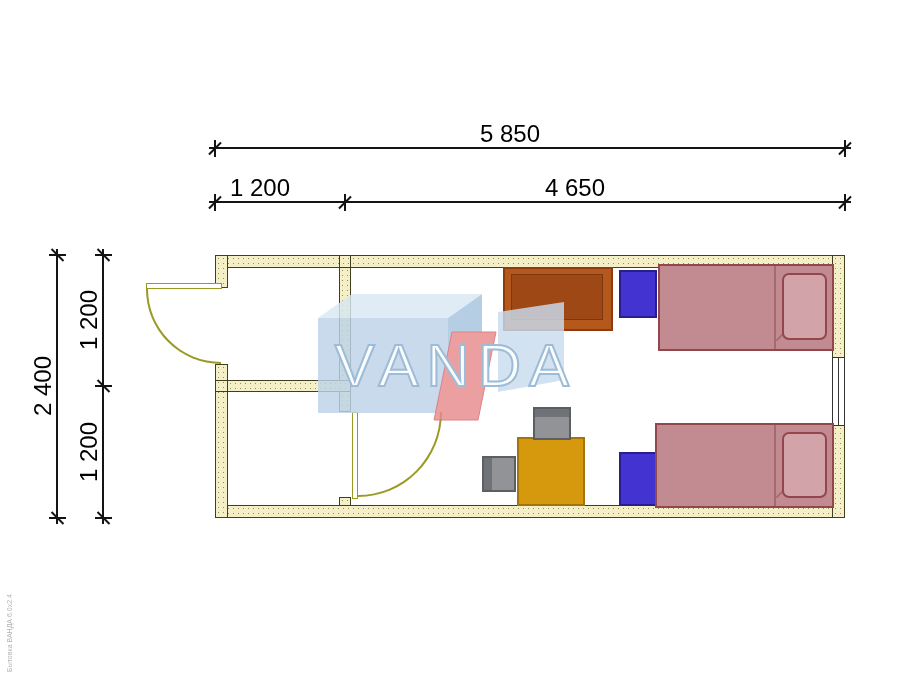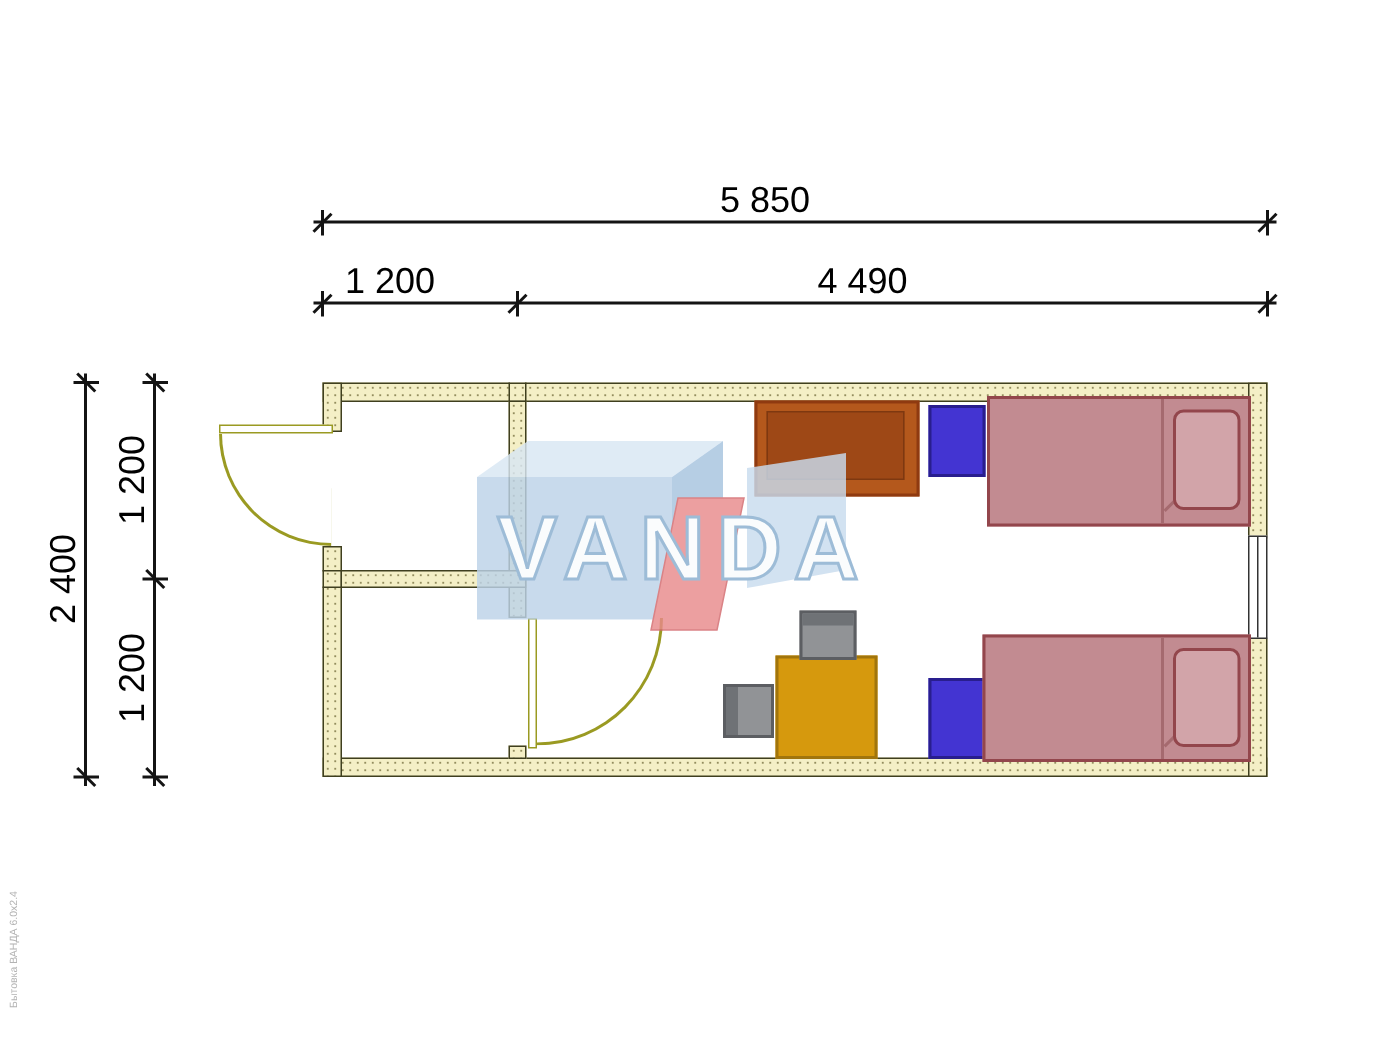--- a/index.html
+++ b/index.html
@@ -43,21 +43,21 @@
   .wardrobe-inner{position:absolute;left:6px;top:5px;right:8px;bottom:9px;
                   background:rgba(90,25,5,.25);border:1px solid #7e3810;}
   .table{position:absolute;background:#d6990d;border:2px solid #a1750c;}
   .chair{position:absolute;background:#919396;border:2px solid #5c5e62;}
   .backrest-top{position:absolute;left:0;right:0;top:0;height:8px;background:#6f7276;}
   .backrest-left{position:absolute;left:0;top:0;bottom:0;width:8px;background:#6f7276;}
   .window{position:absolute;background:#fff;border:1px solid #333;}
   .window-line{position:absolute;width:1px;background:#333;}
 
   
-  .wm-text{position:absolute;font-size:60px;font-weight:bold;letter-spacing:8px;
+  .wm-text{position:absolute;font-size:60px;font-weight:normal;letter-spacing:8px;
            color:rgba(255,255,255,.95);-webkit-text-stroke:2px #9dbcd7;
            text-shadow:0 0 1px #9dbcd7;text-align:center;}
   .fine-print{position:absolute;font-size:7px;color:#b3b3b3;text-align:center;
               transform:rotate(-90deg);}
 </style>
 </head>
 <body>
 
 <div id="page">
 
@@ -69,21 +69,21 @@
   <div class="dt" style="left:480px;top:120px;width:100px">5 850</div>
 
   <div class="dl-h" style="left:209px;top:201px;width:642px"></div>
   <div class="tick-v" style="left:214px;top:194px"></div>
   <div class="slash-v" style="left:214px;top:194px"></div>
   <div class="tick-v" style="left:344px;top:194px"></div>
   <div class="slash-v" style="left:344px;top:194px"></div>
   <div class="tick-v" style="left:844px;top:194px"></div>
   <div class="slash-v" style="left:844px;top:194px"></div>
   <div class="dt" style="left:230px;top:174px;width:100px">1 200</div>
-  <div class="dt" style="left:545px;top:174px;width:100px">4 490</div>
+  <div class="dt" style="left:545px;top:174px;width:100px">4 650</div>
 
   <div class="dl-v" style="left:56px;top:249px;height:275px"></div>
   <div class="tick-h" style="left:49px;top:254px"></div>
   <div class="slash-h" style="left:49px;top:254px"></div>
   <div class="tick-h" style="left:49px;top:517px"></div>
   <div class="slash-h" style="left:49px;top:517px"></div>
   <div class="dtv" style="left:-7px;top:372px;width:100px">2 400</div>
 
   <div class="dl-v" style="left:102px;top:249px;height:275px"></div>
   <div class="tick-h" style="left:95px;top:254px"></div>

